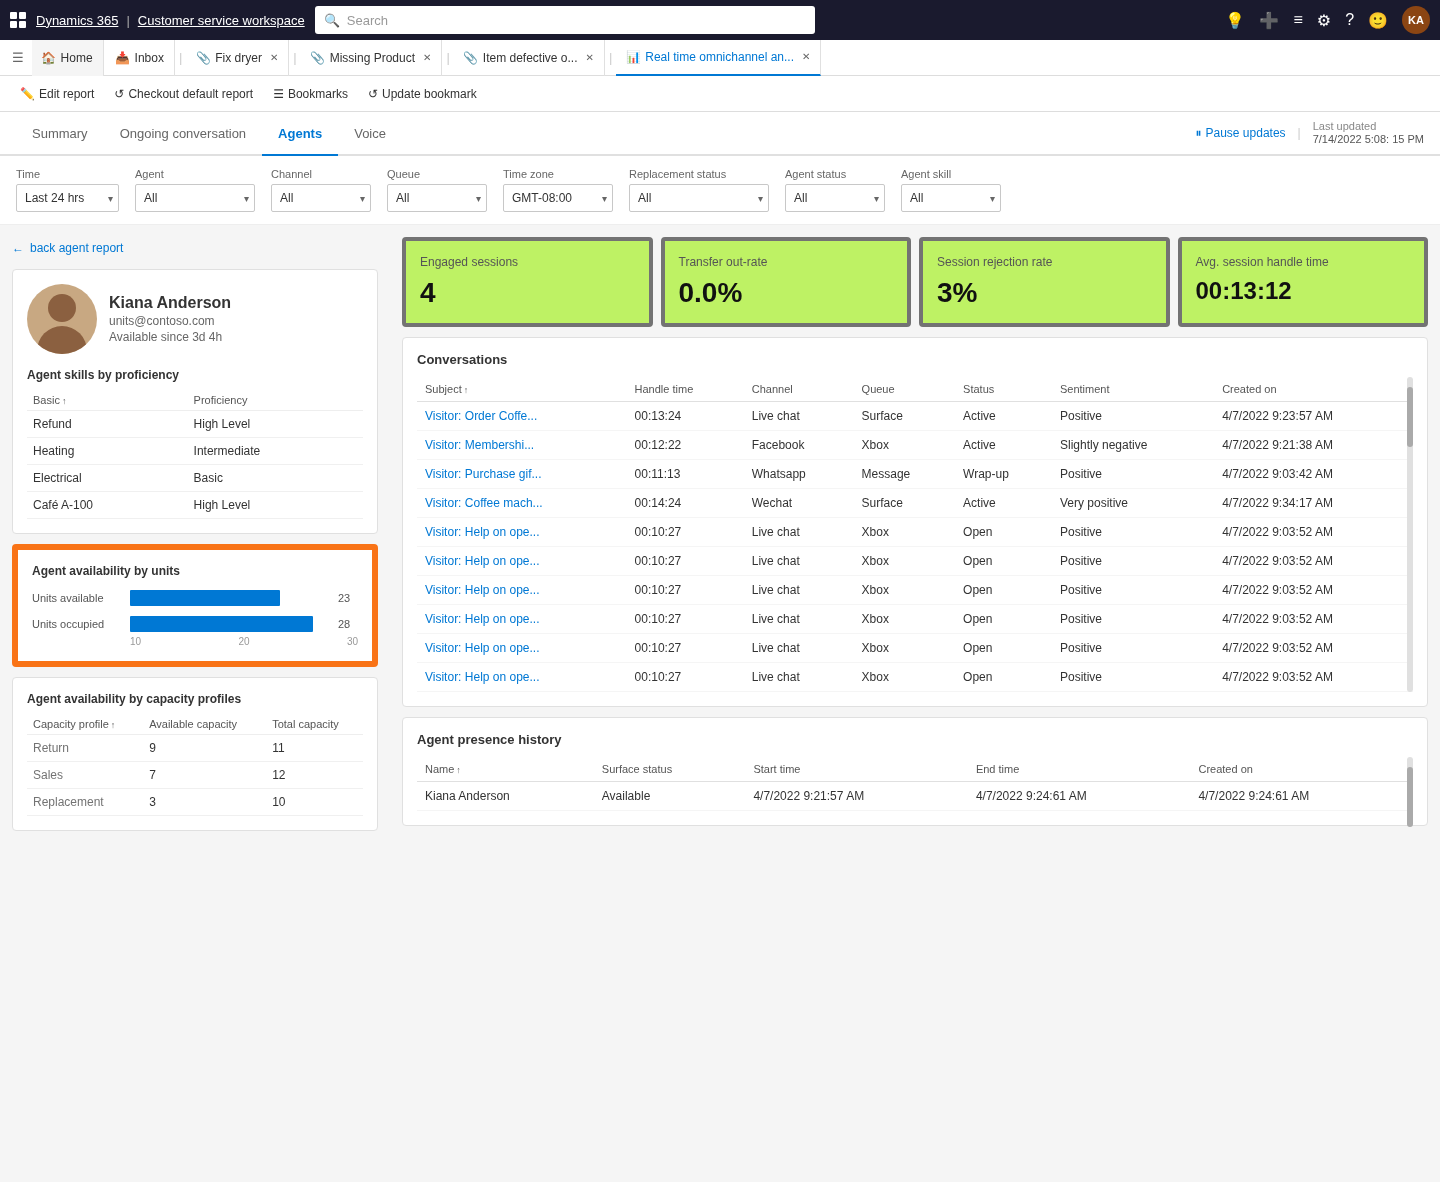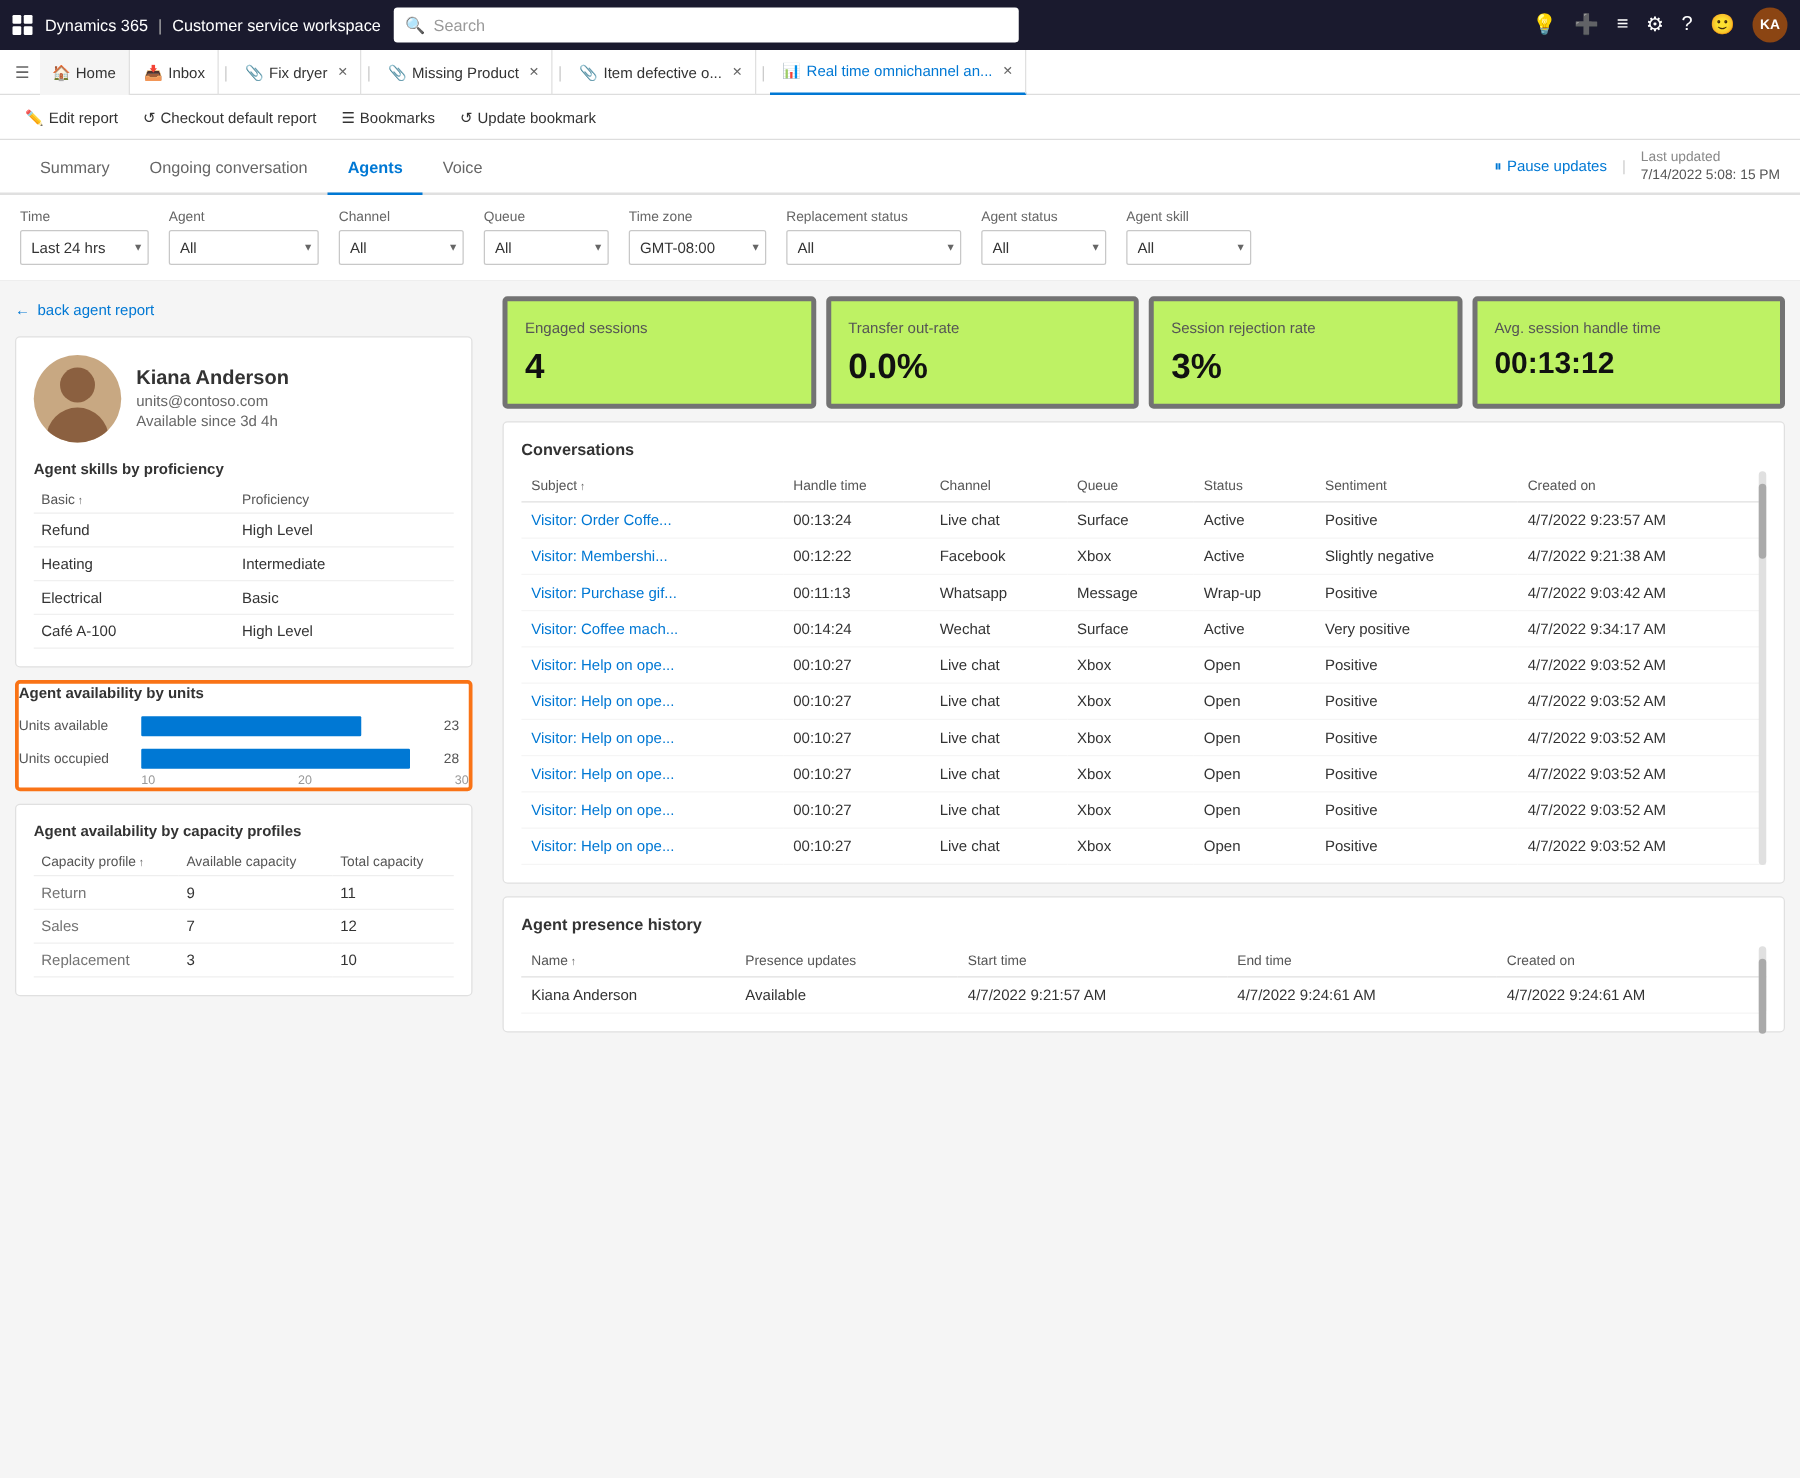--- a/index.html
+++ b/index.html
@@ -1,20 +1,20 @@
 <!DOCTYPE html>
 <html><head>
   <meta charset="utf-8">
   <style>
     * { box-sizing: border-box; margin: 0; padding: 0; }
     body { font-family: 'Segoe UI', sans-serif; font-size: 13px; color: #333; background: #f5f5f5; overflow-x: hidden; }
     
     
     .top-nav { display: flex; align-items: center; background: #1a1a2e; color: white; height: 40px; padding: 0 10px; gap: 10px; }
-    .top-nav-brand { display: flex; align-items: center; gap: 8px; font-size: 13px; color: white; }
+    .top-nav-brand { display: flex; align-items: center; gap: 8px; font-size: 13px; color: white; text-decoration: underline; }
     .brand-logo { display: grid; grid-template-columns: 1fr 1fr; gap: 2px; width: 16px; height: 16px; }
     .brand-logo div { background: white; border-radius: 1px; }
     .search-bar { flex: 1; max-width: 500px; display: flex; align-items: center; background: white; border-radius: 3px; padding: 0 10px; height: 28px; gap: 6px; color: #666; font-size: 13px; }
     .top-nav-icons { display: flex; align-items: center; gap: 14px; margin-left: auto; color: white; }
     .top-nav-icon { cursor: pointer; font-size: 16px; }
     .avatar { width: 28px; height: 28px; border-radius: 50%; background: #8b4513; display: flex; align-items: center; justify-content: center; color: white; font-size: 11px; font-weight: bold; }
     
     
     .tab-bar { display: flex; align-items: center; background: white; border-bottom: 1px solid #ddd; height: 36px; padding: 0 6px; gap: 2px; }
     .hamburger { padding: 4px 6px; cursor: pointer; color: #666; }
@@ -59,21 +59,21 @@
     .agent-info h3 { font-size: 16px; font-weight: 600; color: #333; }
     .agent-info .email { font-size: 12px; color: #666; margin-top: 2px; }
     .agent-info .since { font-size: 12px; color: #666; margin-top: 2px; }
     .skills-section h4 { font-size: 12px; font-weight: 600; color: #333; margin-bottom: 8px; }
     .skills-table { width: 100%; border-collapse: collapse; }
     .skills-table th { font-size: 11px; color: #555; font-weight: 500; text-align: left; padding: 4px 6px; border-bottom: 1px solid #eee; }
     .skills-table td { font-size: 12px; padding: 6px 6px; border-bottom: 1px solid #f0f0f0; color: #333; }
     .sort-arrow { font-size: 9px; color: #666; margin-left: 2px; }
     
     
-    .avail-card { background: white; border-radius: 4px; border: 3px solid #f97316; }
+    .avail-card { background: white; border-radius: 4px; border: 6px solid #f97316; padding: 14px; }
     .avail-card h4 { font-size: 12px; font-weight: 600; color: #333; margin-bottom: 12px; }
     .bar-chart { display: flex; flex-direction: column; gap: 10px; }
     .bar-row { display: flex; align-items: center; gap: 8px; }
     .bar-label { font-size: 11px; color: #555; width: 90px; flex-shrink: 0; }
     .bar-track { flex: 1; position: relative; height: 16px; }
     .bar-fill { height: 100%; background: #0078d4; border-radius: 1px; }
     .bar-value { font-size: 11px; color: #555; margin-left: 4px; width: 20px; }
     .bar-axis { display: flex; justify-content: space-between; padding-left: 98px; padding-top: 4px; font-size: 10px; color: #999; }
     
     
@@ -542,21 +542,21 @@
       </div>
     </div>
 
     <div class="presence-card">
       <h4>Agent presence history</h4>
       <div style="position:relative">
         <table class="presence-table">
           <thead>
             <tr>
               <th><span>Name</span><span class="sort-arrow">↑</span></th>
-              <th>Presence updates</th>
+              <th>Surface status</th>
               <th>Start time</th>
               <th>End time</th>
               <th>Created on</th>
             </tr>
           </thead>
           <tbody id="presence-body">
               <tr>
     <td>Kiana Anderson</td>
     <td>Available</td>
     <td>4/7/2022 9:21:57 AM</td>

